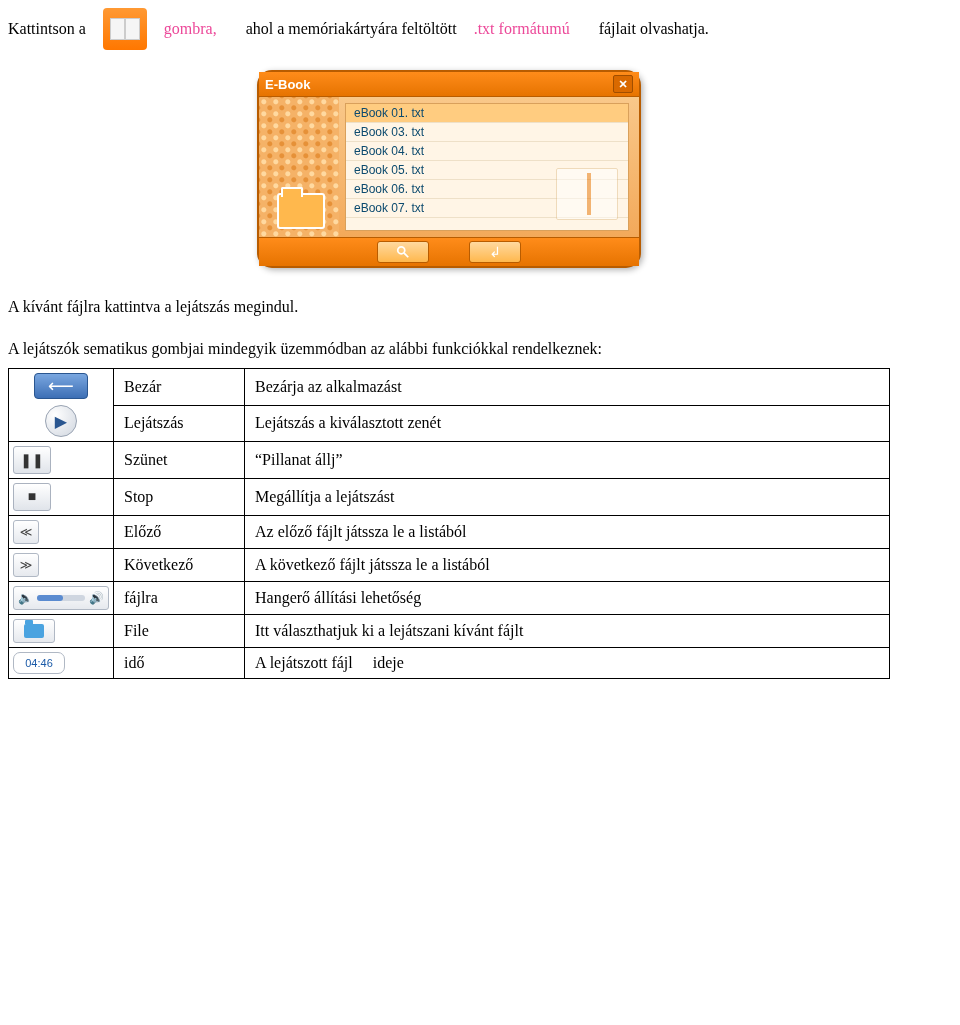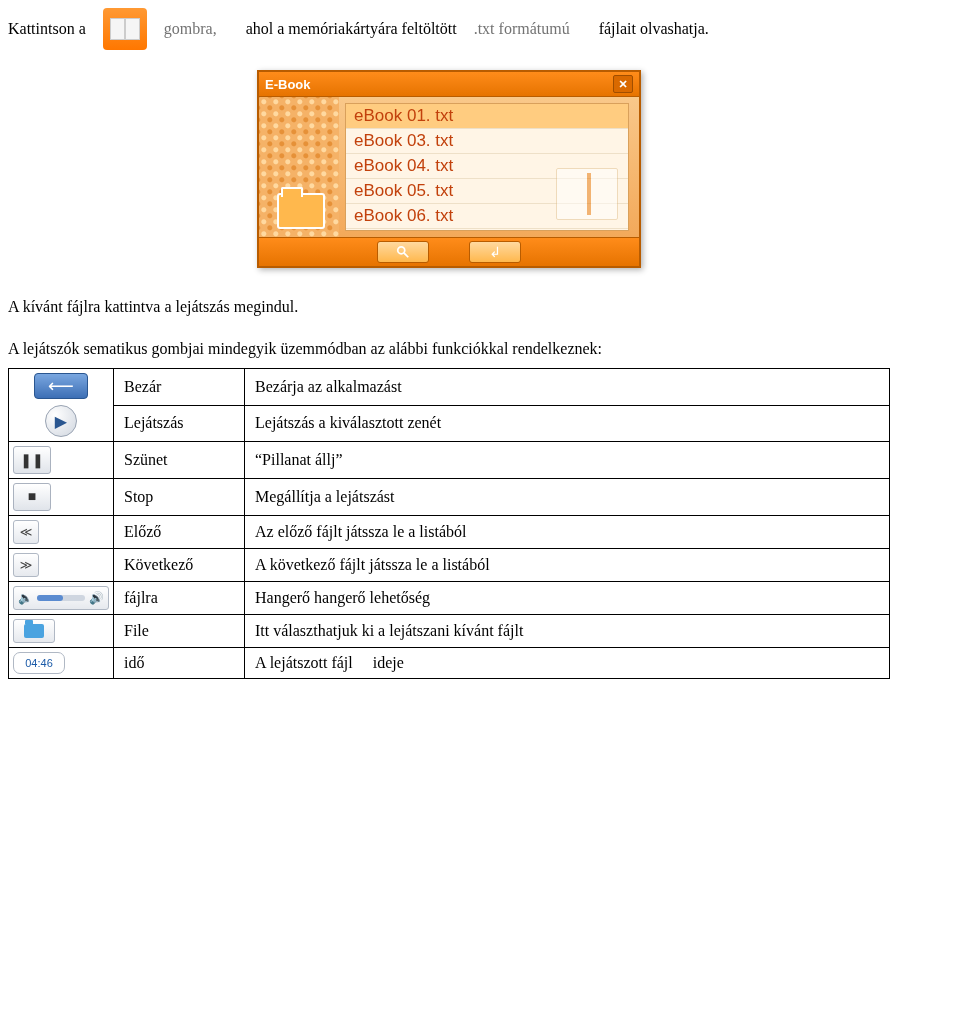--- a/index.html
+++ b/index.html
@@ -36,31 +36,31 @@
     border-radius: 2px;
     display: flex;
   }
   .ebook-icon .book::before,
   .ebook-icon .book::after {
     content: "";
     flex: 1;
     border: 1px solid #ccc;
     background: #f5f5f5;
   }
-  .red { color: #737373; font-family: Liberation Serif, serif; }
+  .red { color: #ec4899; font-family: Liberation Serif, serif; }
 
   .screenshot-wrap {
     display: flex;
     justify-content: center;
     margin: 20px 0 30px 0;
   }
   .ebook-window {
     width: 380px;
     border: 2px solid #b85c00;
-    border-radius: 0;
+    border-radius: 15px;
     background: #f7b36b;
     box-shadow: 2px 2px 6px rgba(0,0,0,0.3);
   }
   .ebook-titlebar {
     background: linear-gradient(#ff8c1a, #e67300);
     color: #fff;
     font-family: Arial, sans-serif;
     font-weight: bold;
     font-size: 13px;
     padding: 3px 6px;
@@ -115,22 +115,22 @@
     border: 2px solid #fff;
     border-bottom: none;
     border-radius: 2px 2px 0 0;
   }
   .ebook-list {
     flex: 1;
     background: #fff5e6;
     margin: 6px 10px 6px 6px;
     border: 1px solid #d9a05b;
     font-family: Arial, sans-serif;
-    font-size: 17px;
-    color: #c2410c;
+    font-size: 12px;
+    color: #0c4a6e;
     position: relative;
     overflow: hidden;
   }
   .ebook-list .row {
     padding: 2px 8px;
     border-bottom: 1px solid #eee0c8;
   }
   .ebook-list .row.sel {
     background: #ffcc80;
   }
@@ -421,21 +421,21 @@
   </tr>
   <tr>
     <td class="iconcell">
       <span class="icn icn-volume">
         <span class="spk">🔈</span>
             <span class="bar"></span>
             <span class="spk">🔊</span>
       </span>
     </td>
     <td class="labelcell">fájlra</td>
-    <td>Hangerő hangerő lehetőség</td>
+    <td>Hangerő állítási lehetőség</td>
   </tr>
   <tr>
     <td class="iconcell">
           <span class="icn icn-file">
             <span class="folder"></span>
           </span>
         </td>
     <td class="labelcell">File</td>
     <td>Itt választhatjuk ki a lejátszani kívánt fájlt</td>
   </tr>

